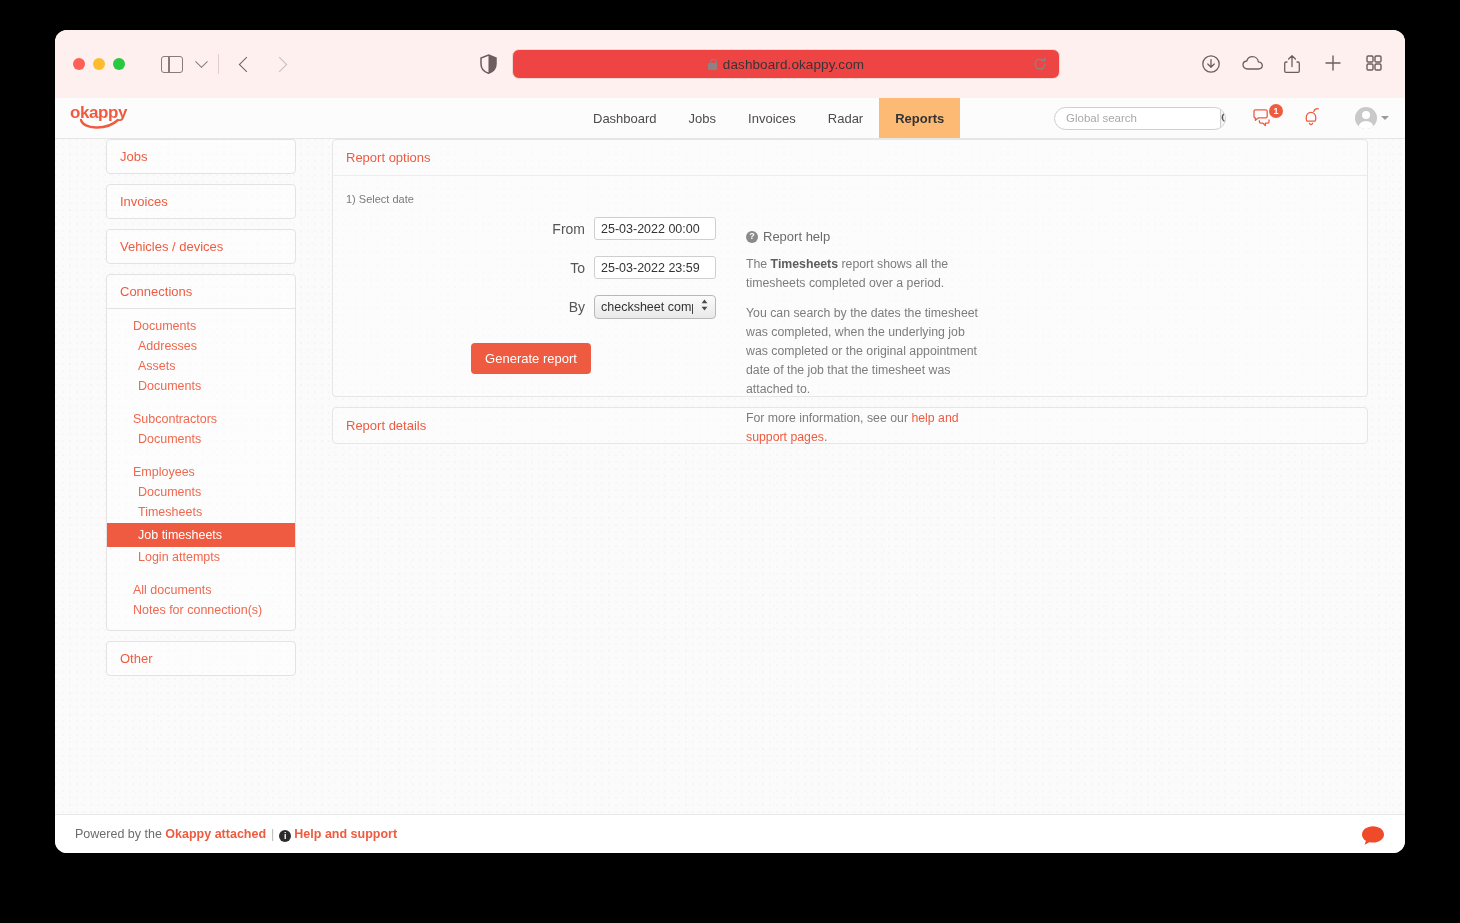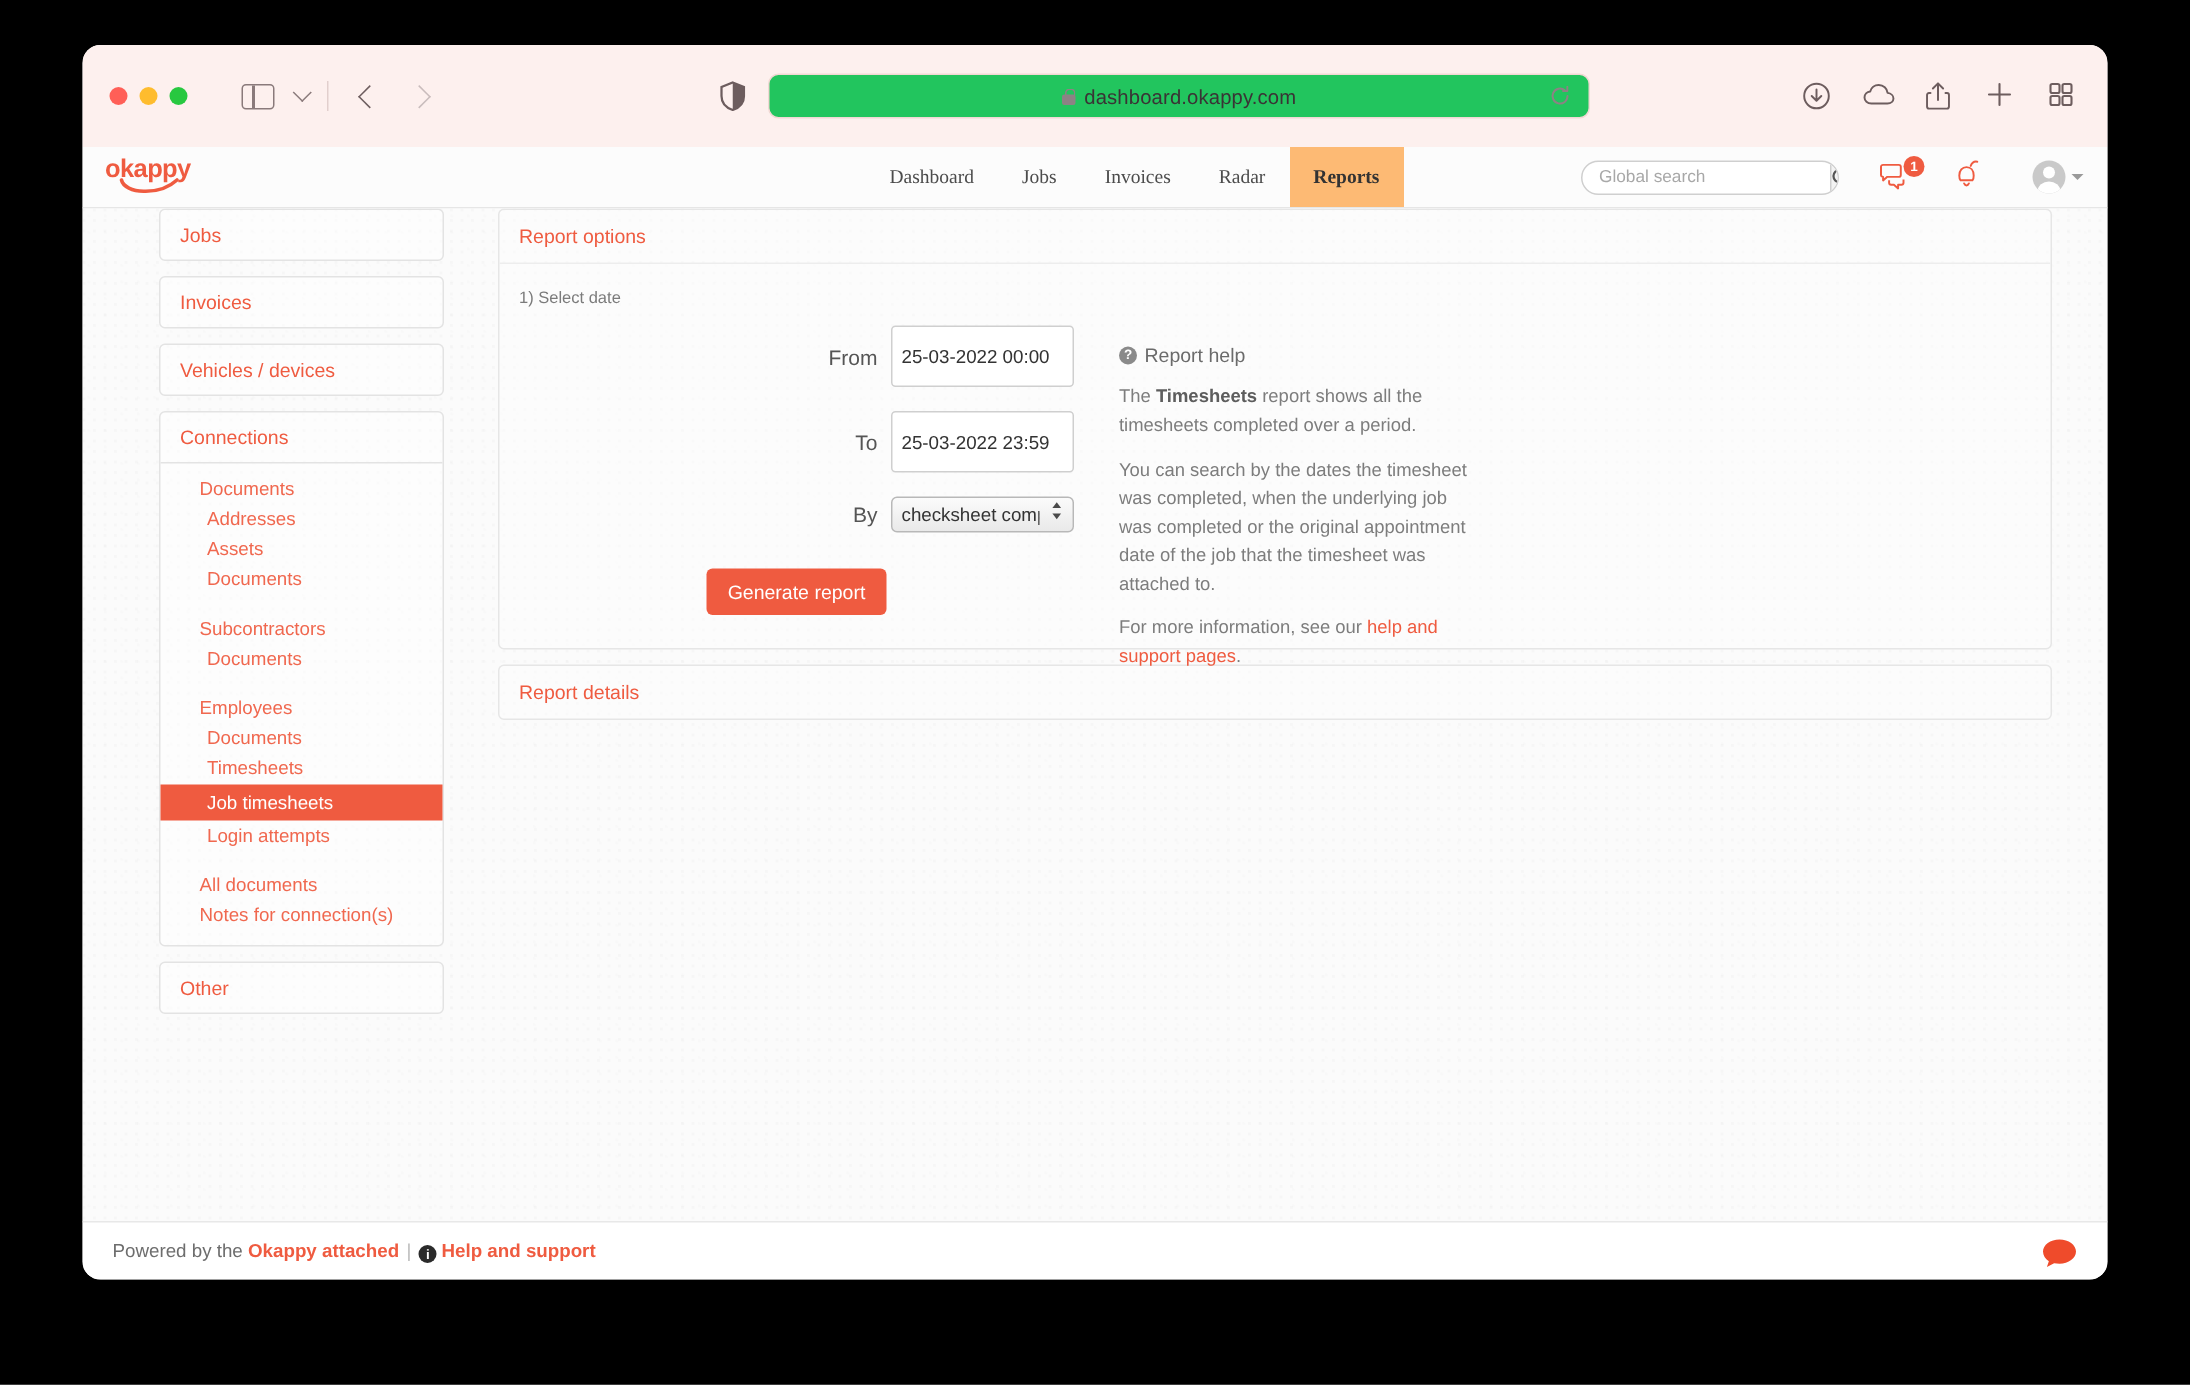--- a/index.html
+++ b/index.html
@@ -97,21 +97,21 @@
     position: absolute;
     left: 425px;
     width: 17px; height: 20px;
   }
 
   .url-bar {
     position: absolute;
     left: 457px;
     width: 548px;
     height: 30px;
-    background: #22c55e;
+    background: #ef4444;
     border: 1px solid #f2d8d4;
     border-radius: 7px;
     display: flex;
     align-items: center;
     justify-content: center;
     gap: 6px;
   }
   .lock-glyph { width: 9px; height: 11px; position: relative; display:block; }
   .lock-glyph::before {
     content:""; position:absolute; left:0; bottom:0; width:9px; height:6.5px;
@@ -151,21 +151,20 @@
     padding-left: 15px;
   }
   .logo-svg { display: block; }
 
   .main-nav {
     position: absolute;
     left: 522px;
     top: 0; bottom: 0;
     display: flex;
     align-items: stretch;
-    font-family: Liberation Serif, serif;
   }
   .nav-item {
     display: flex;
     align-items: center;
     padding: 0 16px;
     font-size: 13px;
     color: #4c4c4c;
     text-decoration: none;
     cursor: default;
   }
@@ -333,21 +332,21 @@
     justify-content: flex-end;
     margin-bottom: 16px;
   }
   .form-row label {
     font-size: 14px;
     color: #555;
     margin-right: 9px;
   }
   .text-input {
     width: 122px;
-    height: 41px;
+    height: 23px;
     border: 1px solid #cfcfcf;
     border-radius: 3px;
     padding: 0 6px;
     font-size: 12.5px;
     color: #333;
     font-family: "Liberation Sans", sans-serif;
     background: #fff;
     outline: none;
   }
   .select-input {

